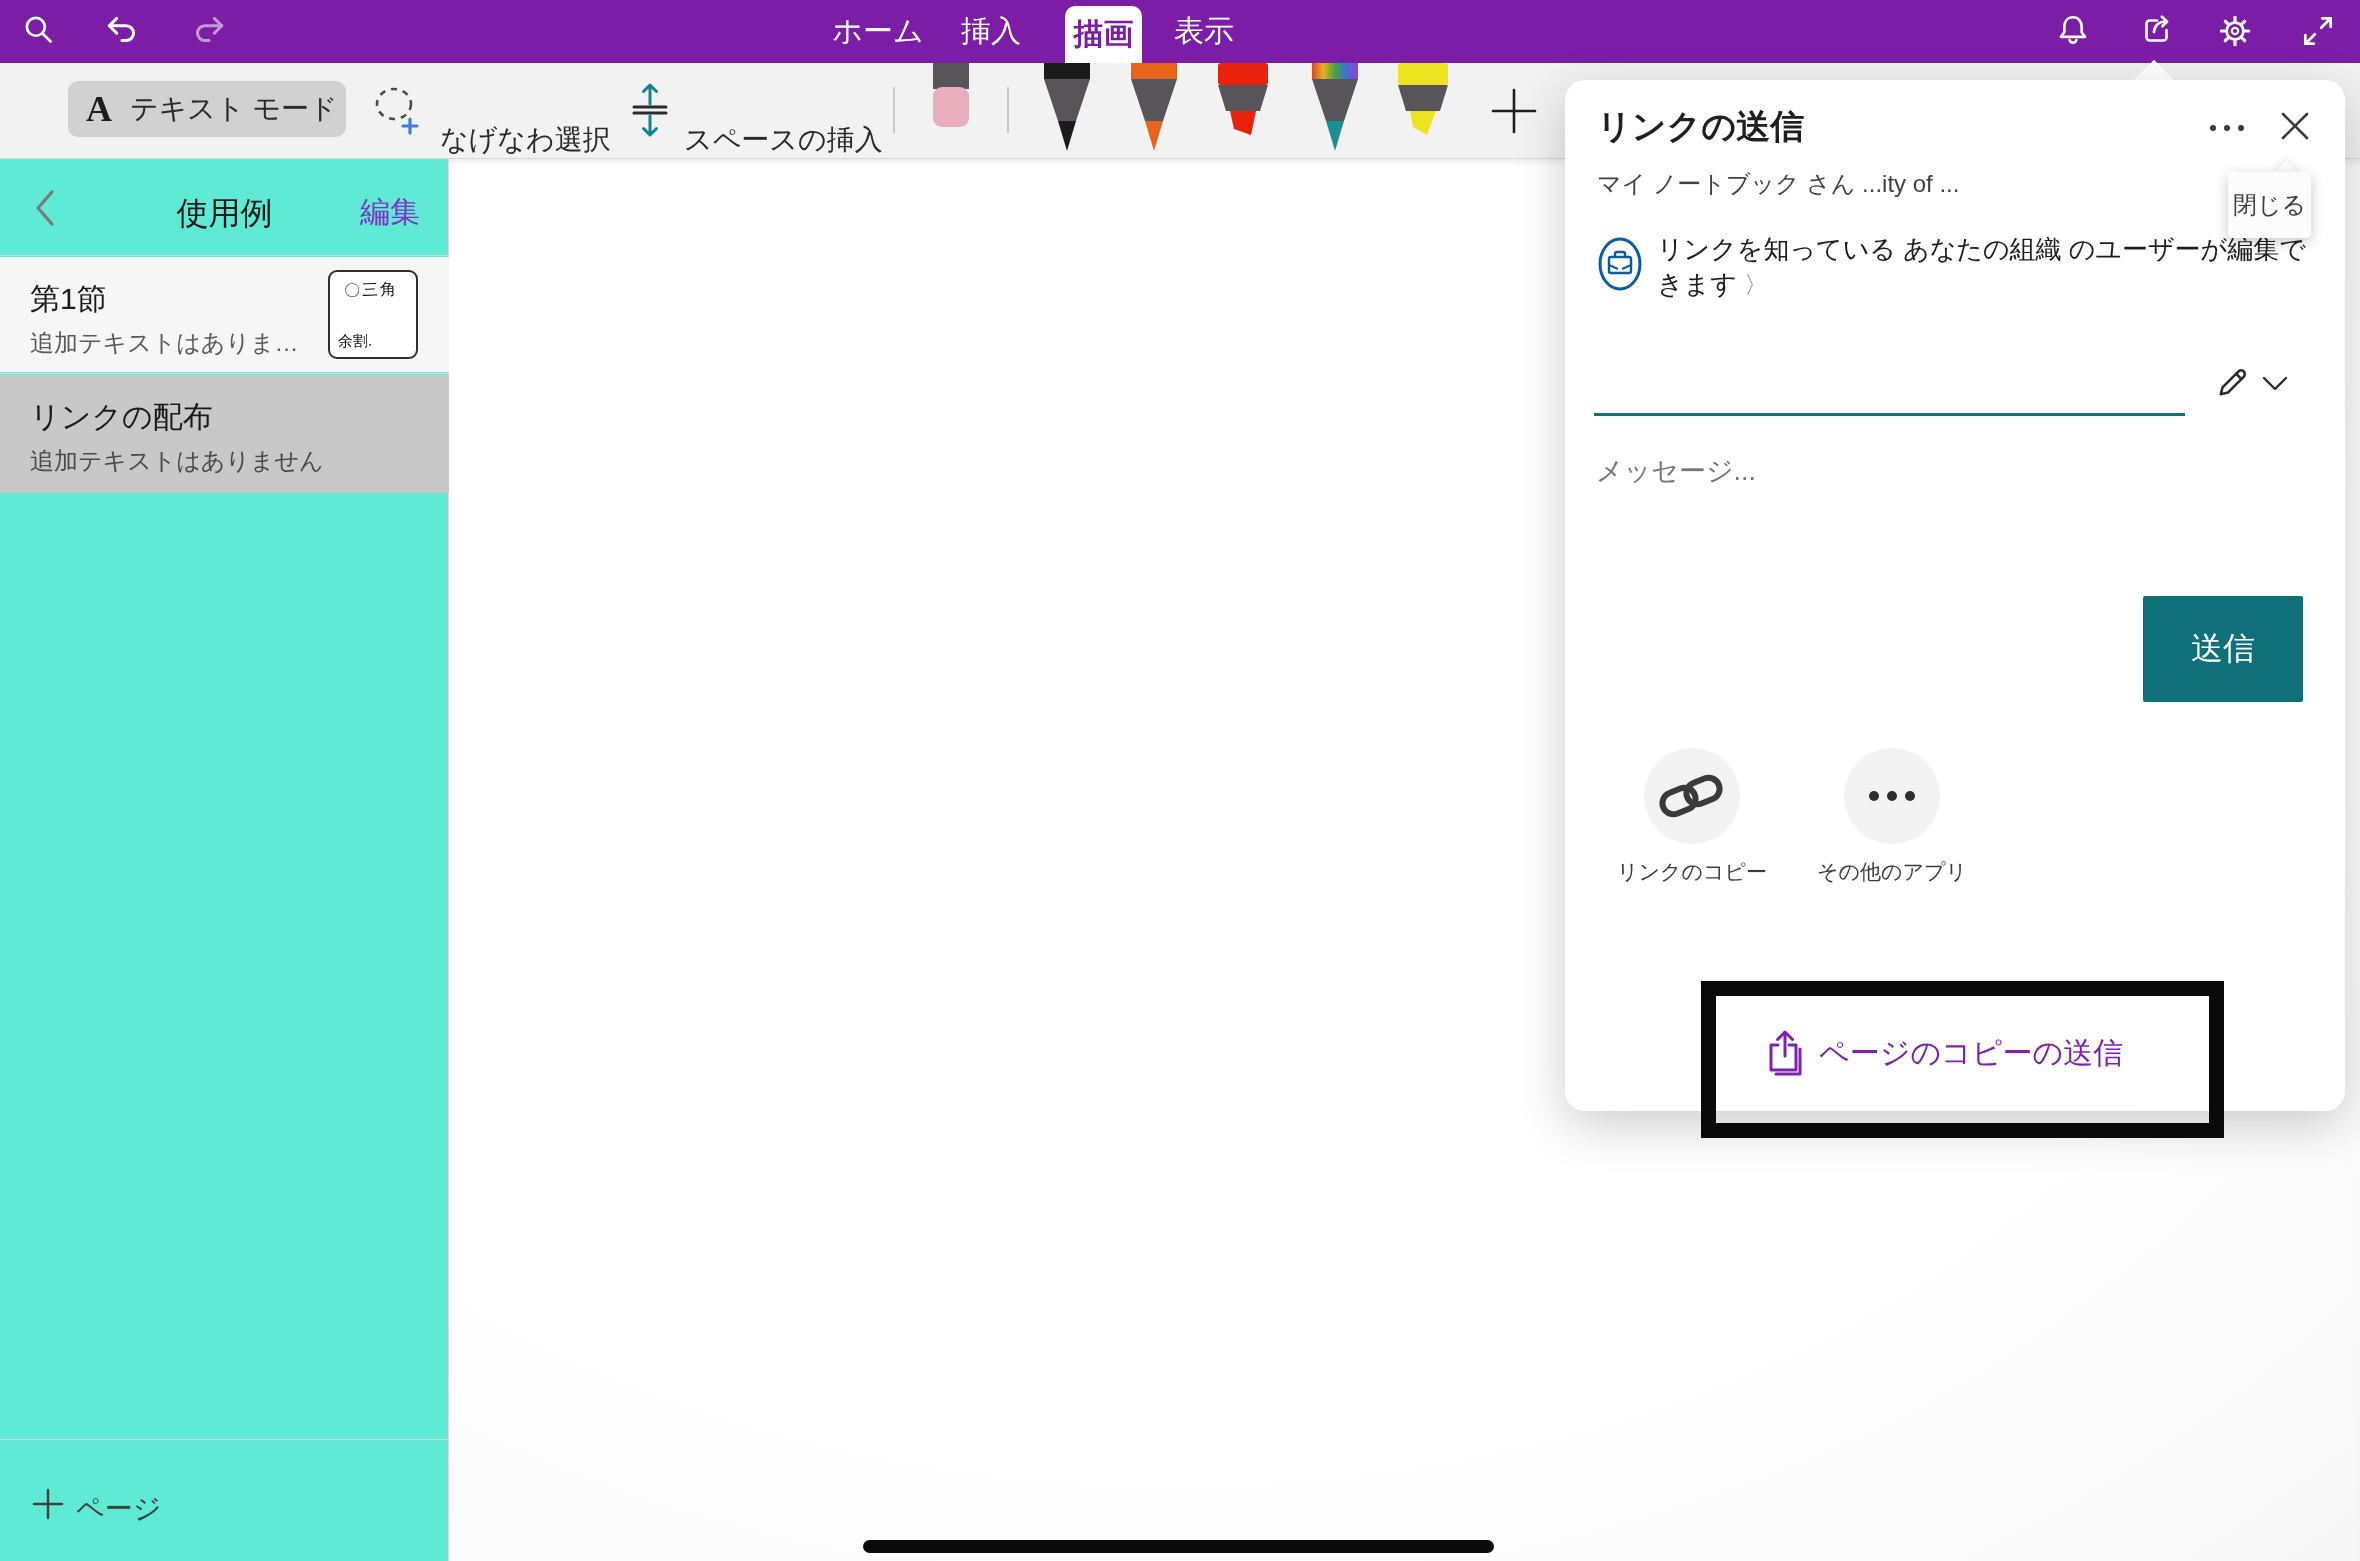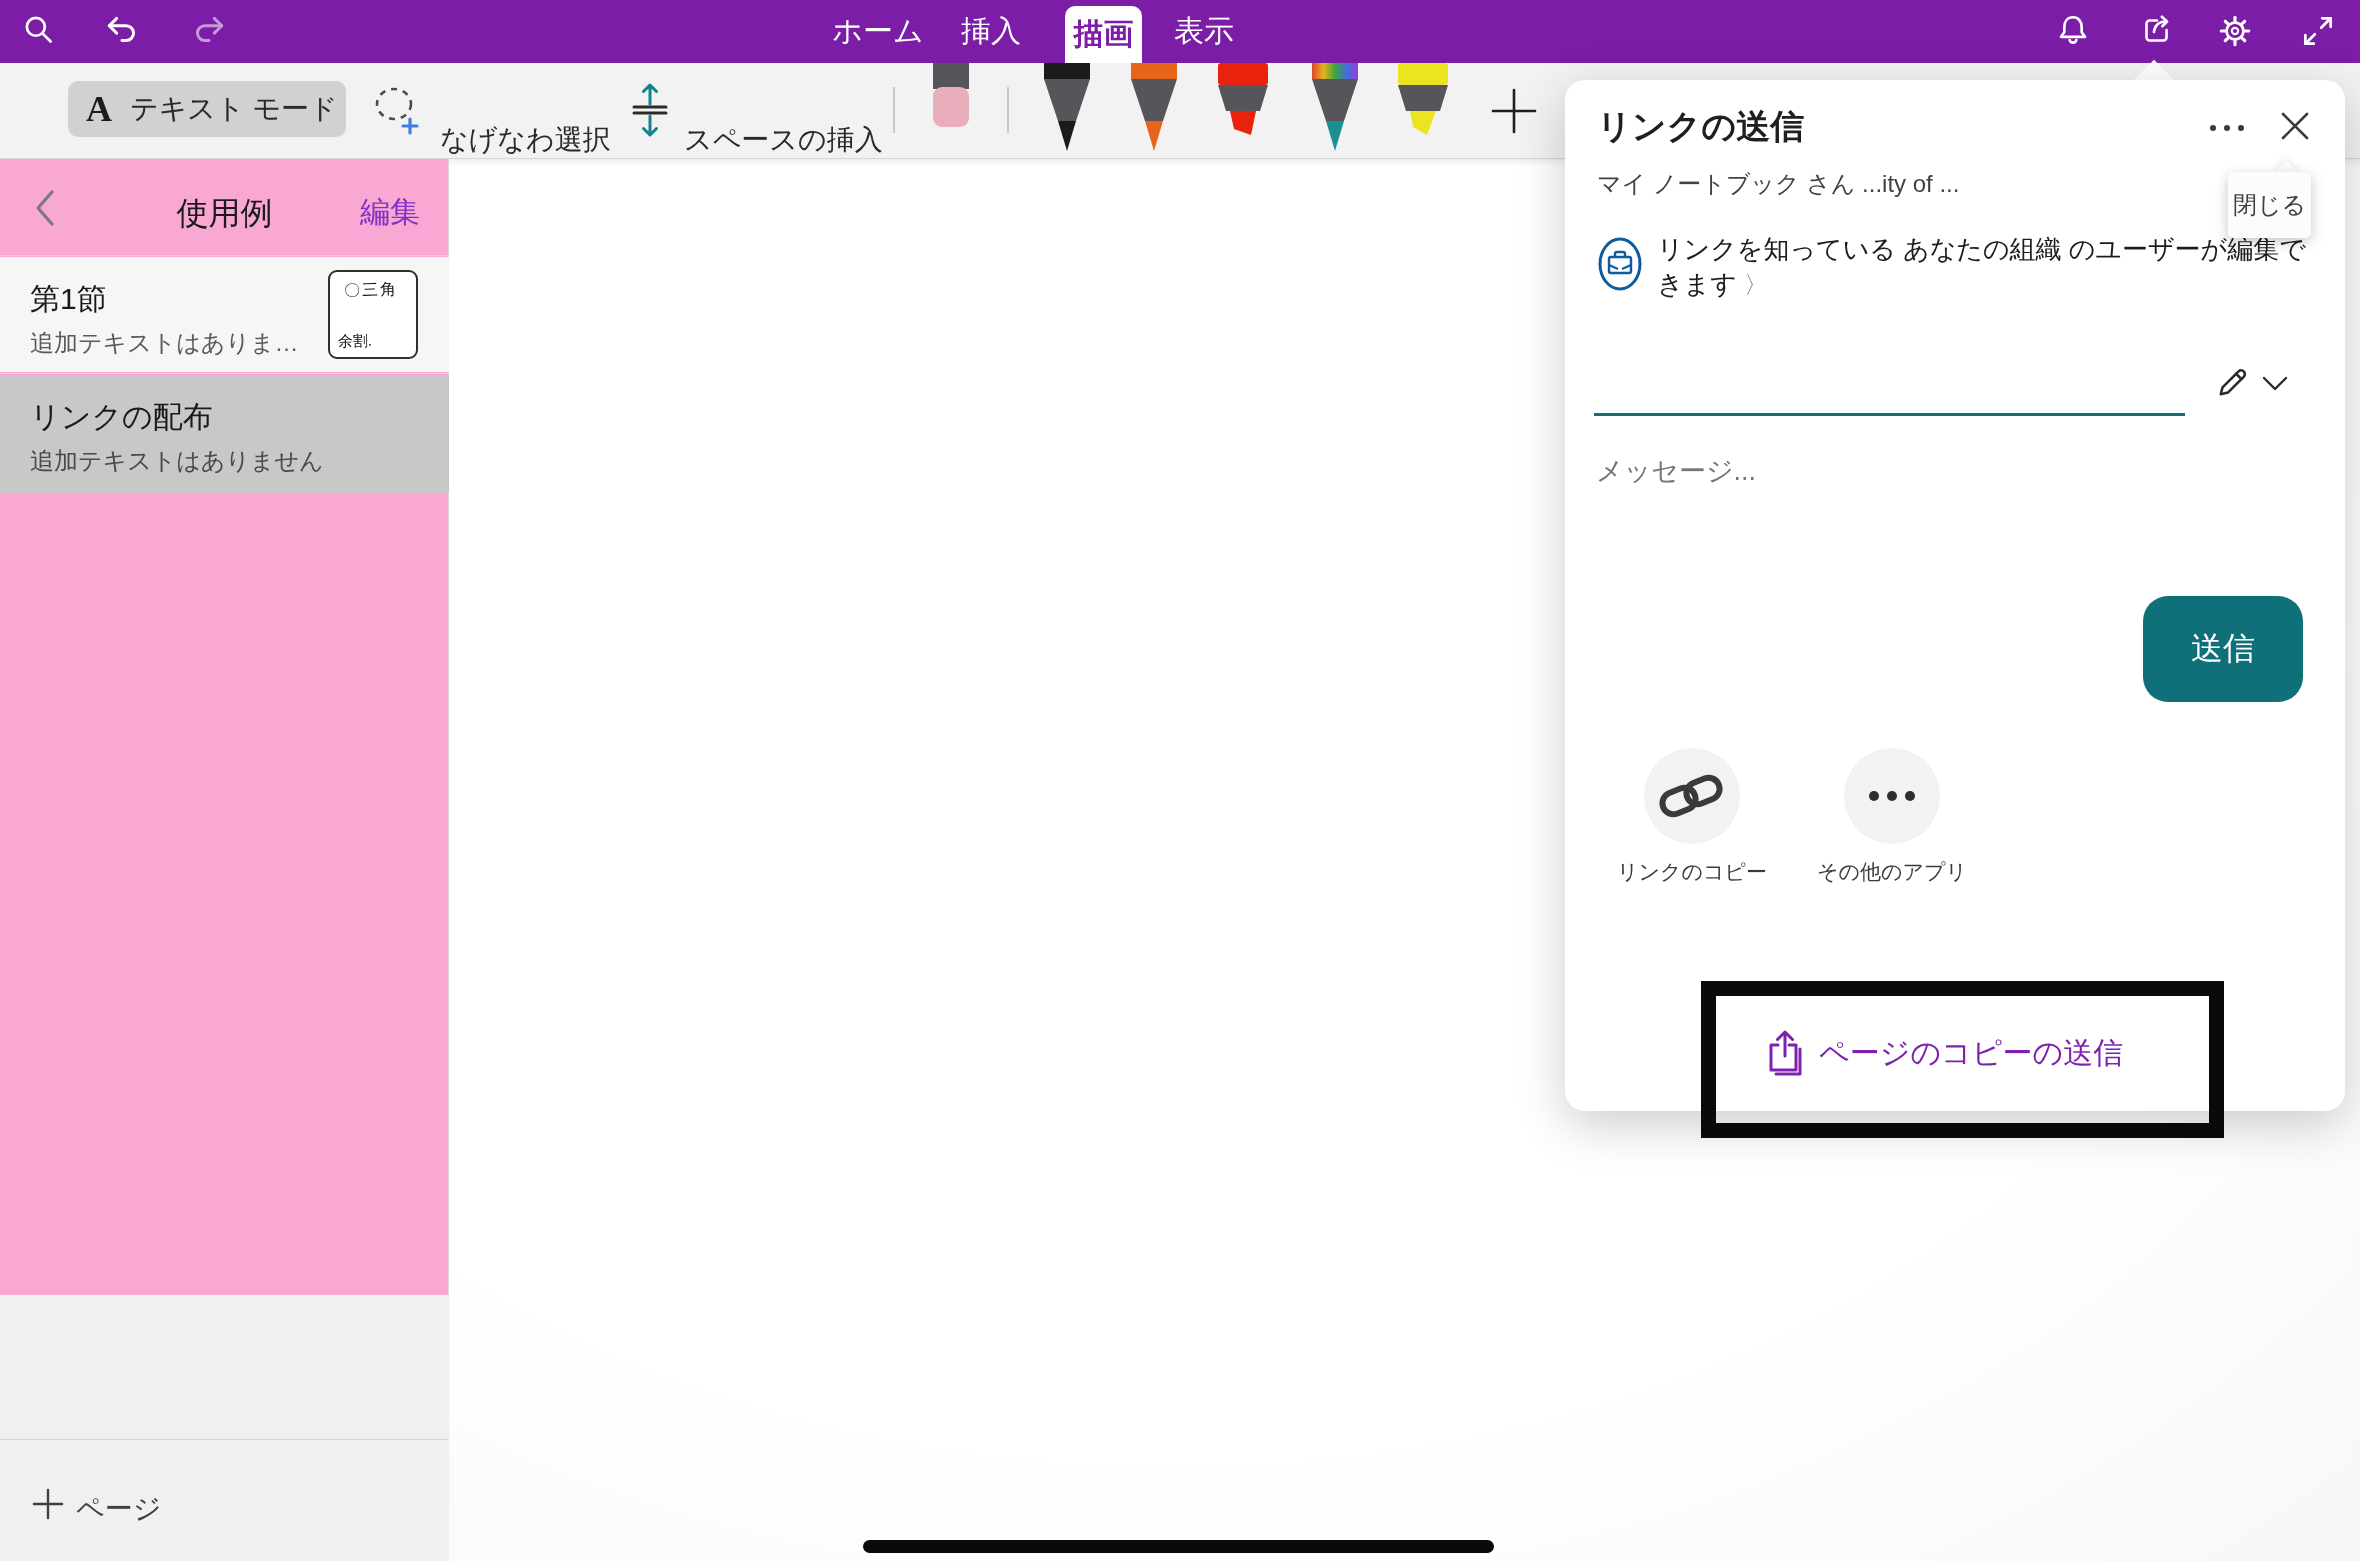--- a/index.html
+++ b/index.html
@@ -24,21 +24,21 @@
   #toolbar{left:0;top:63px;width:2360px;height:95px;background:#f3f2f3;border-bottom:1px solid #d8d7d8;z-index:9;}
   #textmode-btn{left:68px;top:18px;width:278px;height:56px;background:#d2d1d2;border-radius:10px;
                 display:flex;align-items:center;gap:18px;padding-left:18px;box-sizing:border-box;cursor:pointer;}
   #textmode-btn .glyph{font-family:"Liberation Serif","DejaVu Serif",serif;font-weight:bold;font-size:36px;color:#1c1c1c;}
   .tool-label{font-size:28px;color:#2a2a2a;white-space:nowrap;}
   .tb-sep{position:absolute;top:24px;width:2px;height:46px;background:#c9c9c9;}
   .pen{position:absolute;top:0;cursor:pointer;}
   #plus-tool{left:1491px;top:25px;cursor:pointer;}
 
   
-  #sidebar{left:0;top:158px;width:449px;height:1137px;background:#f9a8d4;border-right:1px solid #d9d9d9;
+  #sidebar{left:0;top:158px;width:449px;height:1403px;background:#5eead4;border-right:1px solid #d9d9d9;
            box-sizing:border-box;z-index:5;}
   #sb-title{left:0;top:34px;width:449px;text-align:center;font-size:32px;color:#1a1a1a;}
   #sb-edit{right:28px;top:34px;font-size:30px;color:var(--edit-purple,#8230c8);cursor:pointer;}
   #sb-back{left:30px;top:30px;cursor:pointer;}
   .sb-divider{position:absolute;left:0;width:449px;height:1px;background:#d8d7d8;}
   .sb-item{position:absolute;left:0;width:449px;cursor:pointer;}
   .sb-item .t{position:absolute;left:30px;top:22px;font-size:30px;color:#1a1a1a;}
   .sb-item .s{position:absolute;left:30px;top:70px;font-size:24px;color:#5a5a5a;}
   #sb-item-1{top:99px;height:115px;background:#f7f6f7;}
   #sb-item-2{top:217px;height:118px;background:#c9c8c9;}
@@ -71,21 +71,21 @@
   #perm-icon{left:32px;top:156px;}
   #perm-text{left:92px;top:152px;width:660px;font-size:26px;line-height:35px;color:#1c1c1c;cursor:pointer;}
   #perm-text .chev{color:#8a8a8a;font-size:24px;}
   .field{border:none;outline:none;background:transparent;font-family:inherit;}
   #recipient-input{left:29px;top:276px;width:560px;height:44px;font-size:27px;color:#333;}
   #recipient-input::placeholder,#message-input::placeholder{color:#767676;opacity:1;}
   #recipient-underline{left:29px;top:333px;width:591px;height:3px;background:var(--accent-teal,#10707a);}
   #pencil-btn{left:648px;top:282px;cursor:pointer;}
   #recip-chevron{left:694px;top:292px;cursor:pointer;}
   #message-input{left:29px;top:368px;width:640px;height:44px;font-size:27px;color:#333;}
-  #send-btn{left:578px;top:516px;width:160px;height:106px;border:none;border-radius:25px;
+  #send-btn{left:578px;top:516px;width:160px;height:106px;border:none;border-radius:2px;
             background:var(--accent-teal,#10707a);color:#fff;font-size:32px;font-family:inherit;cursor:pointer;}
   .action-circle{position:absolute;top:668px;width:96px;height:96px;border-radius:50%;background:#f2f2f2;cursor:pointer;}
   #action-copy{left:79px;}
   #action-more{left:279px;}
   .action-label{position:absolute;top:778px;width:200px;text-align:center;font-size:21px;color:#3a3a3a;}
   #footer-link{left:200px;top:948px;display:flex;align-items:center;gap:14px;cursor:pointer;
                color:var(--link-purple,#7e22ad);font-size:30px;}
   #highlight-rect{left:1701px;top:981px;width:523px;height:157px;border:15px solid #0a0a0a;
                   box-sizing:border-box;z-index:30;pointer-events:none;}
 </style>

